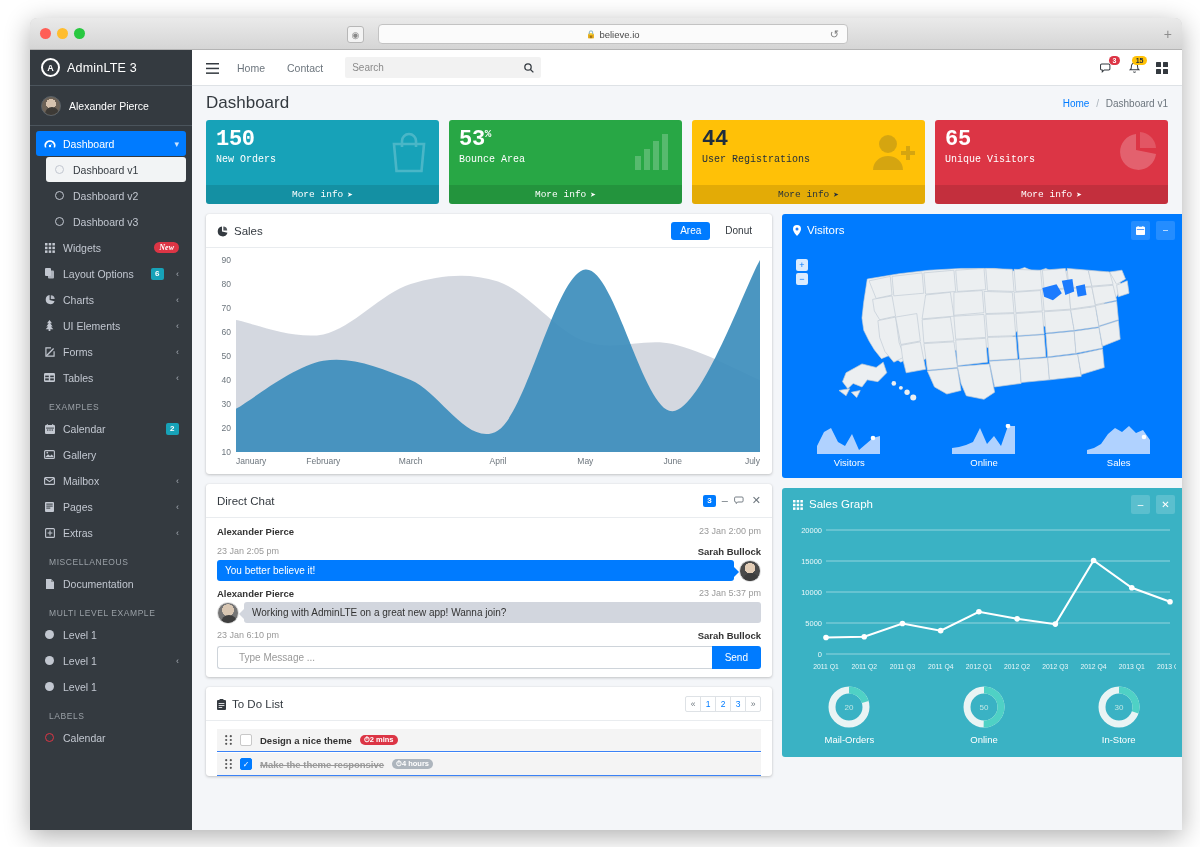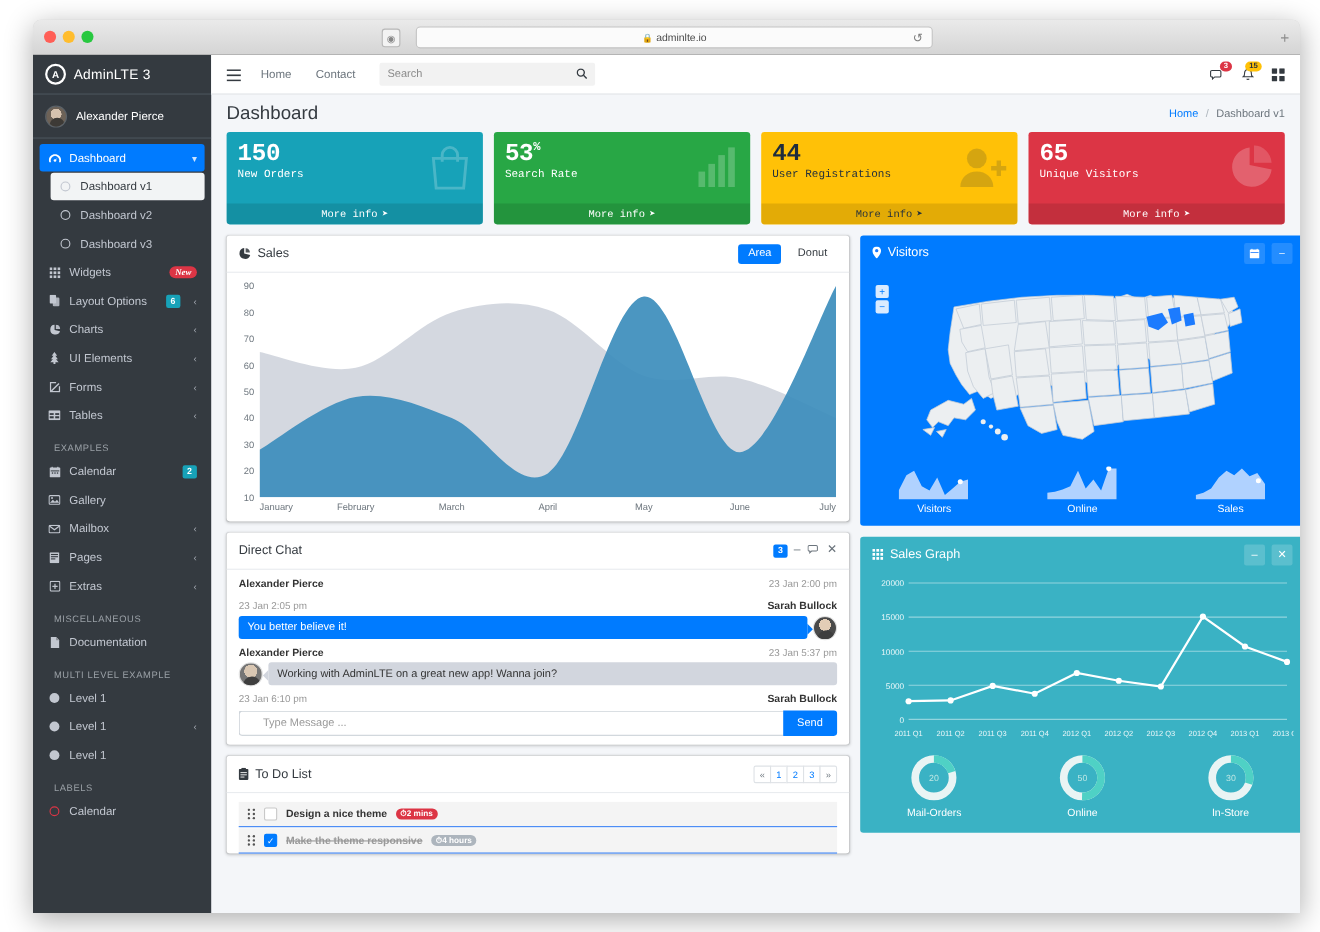--- a/index.html
+++ b/index.html
@@ -341,21 +341,21 @@
 
   <div id="browser-chrome">
     <div class="traffic">
       <i class="tl-red"></i>
       <i class="tl-yellow"></i>
       <i class="tl-green"></i>
     </div>
     <div id="chrome-reader-btn">◉</div>
     <div id="url-bar">
       <span class="lock">🔒</span>
-      <span>adminlte.io</span>
+      <span>believe.io</span>
       <span id="reload-icon">↺</span>
     </div>
     <div id="new-tab-plus">+</div>
   </div>
 
   <div id="app">
 
     <aside id="sidebar">
 
       <div id="brand">
@@ -661,21 +661,21 @@
             </span>
             <div class="sb-footer">
               <span>More info</span>
               <span>➤</span>
             </div>
           </div>
 
           <div class="small-box bg-success">
             <div class="sb-inner">
               <div class="sb-number"><span>53</span><sup>%</sup></div>
-              <div class="sb-text">Search Rate</div>
+              <div class="sb-text">Bounce Area</div>
             </div>
             <span class="sb-icon">
               <svg class="icon-svg" width="40" height="40" viewBox="0 0 40 40" fill="currentColor">
                   <rect x="3" y="24" width="6" height="14"></rect>
                   <rect x="12" y="17" width="6" height="21"></rect>
                   <rect x="21" y="9" width="6" height="29"></rect>
                   <rect x="30" y="2" width="6" height="36"></rect>
                 </svg>
             </span>
             <div class="sb-footer">

